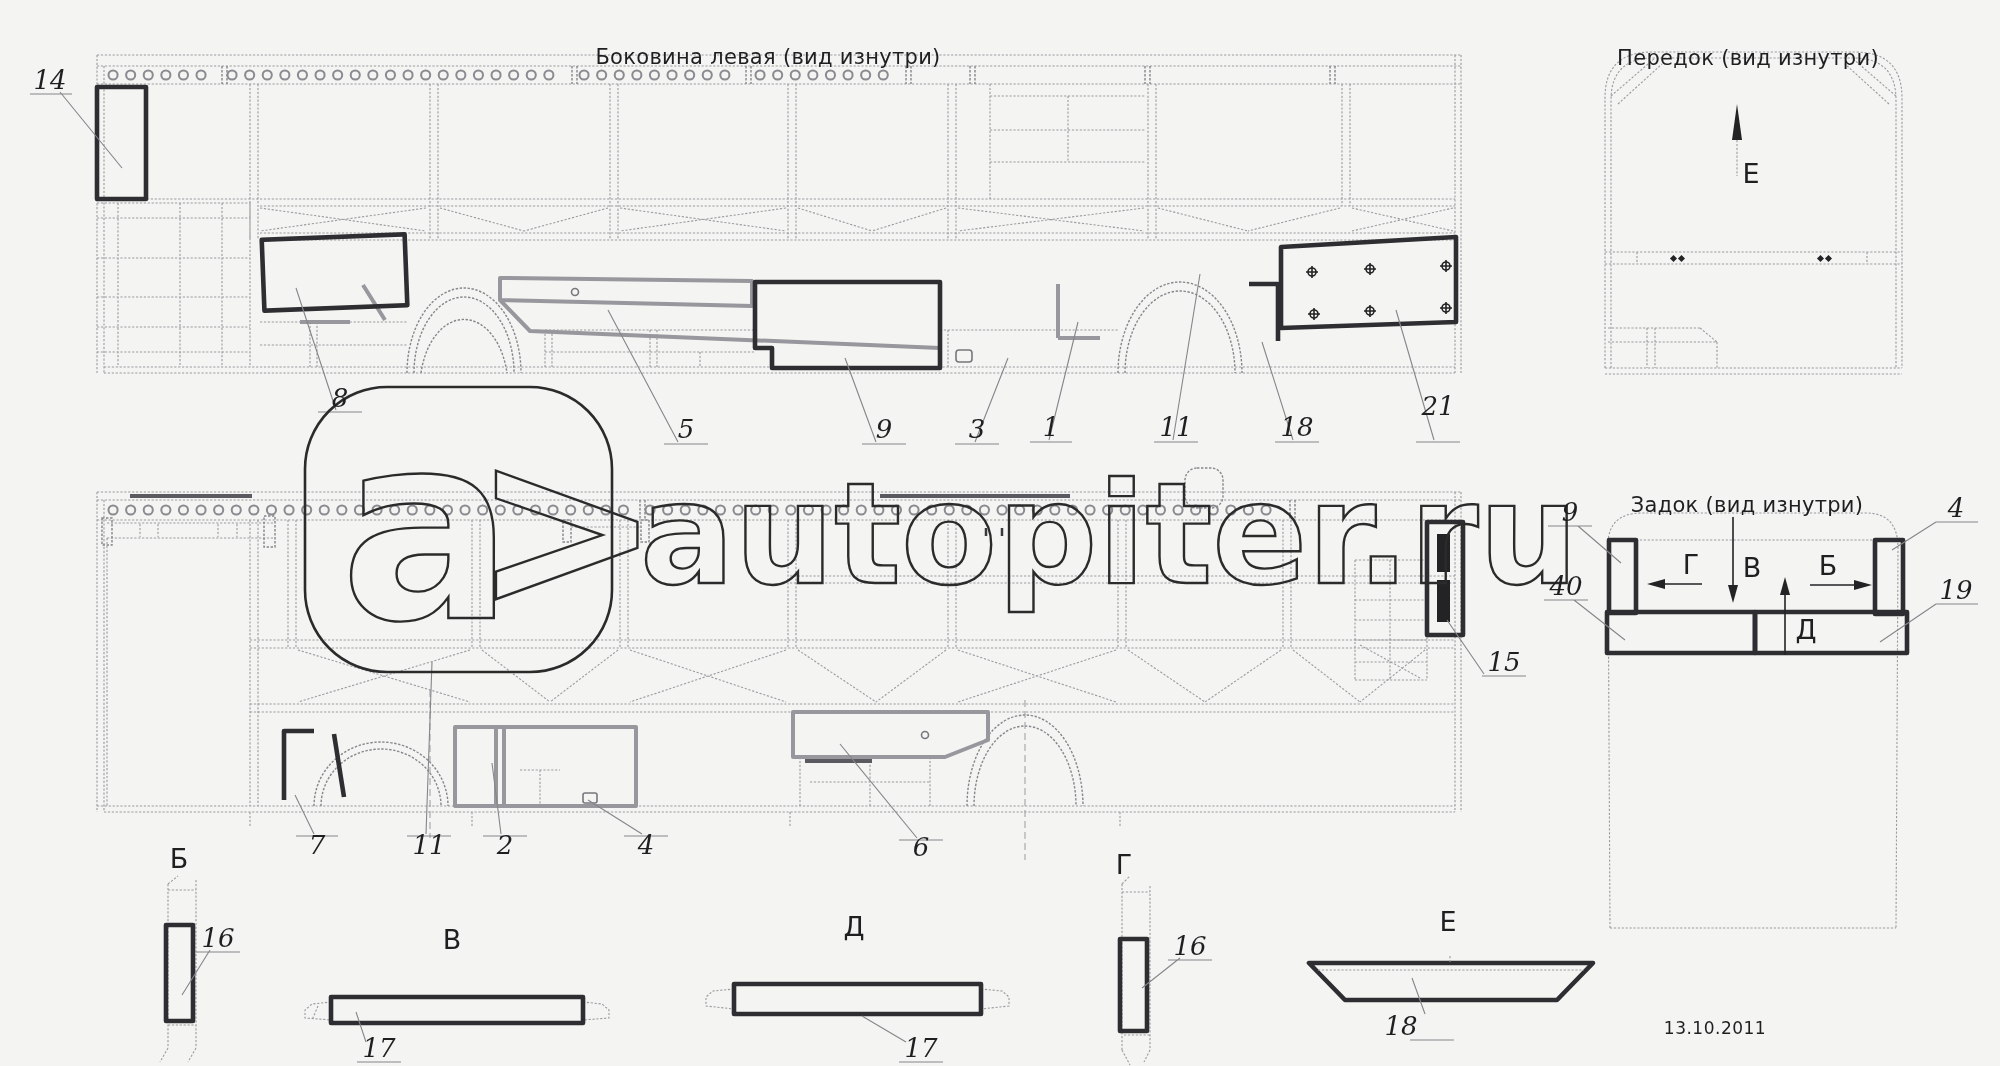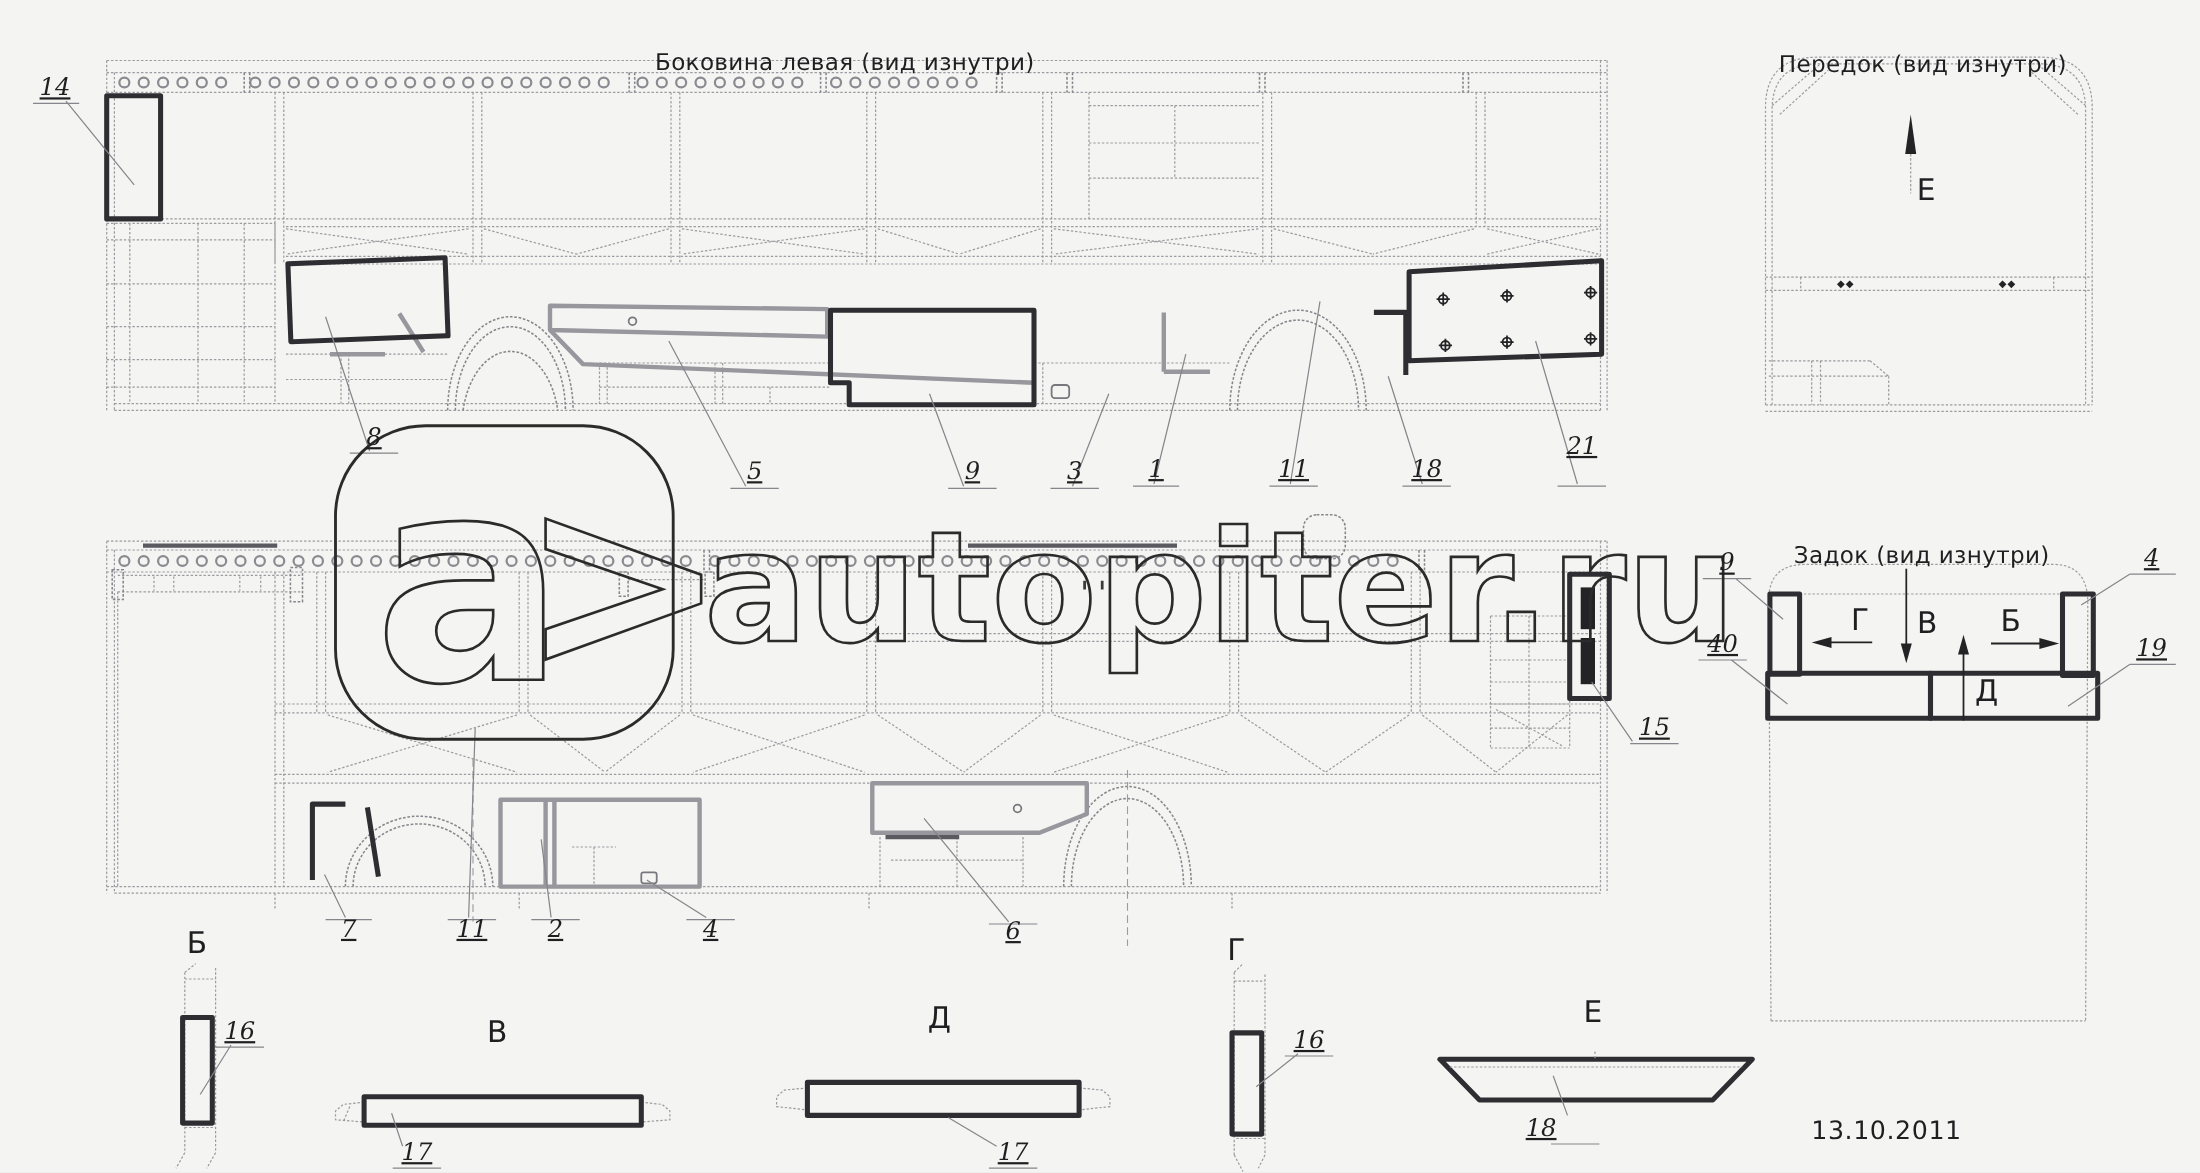--- a/index.html
+++ b/index.html
@@ -19,23 +19,23 @@
   .bgd{stroke:#5a5a60;stroke-width:4;fill:none;}
   .ldr{stroke:#85858b;stroke-width:1.1;fill:none;}
   .wm{stroke:#2b2b2b;stroke-width:2.6;fill:none;}
   .wmt{fill:none;stroke:#2b2b2b;stroke-width:2.4;font-family:"DejaVu Sans","Liberation Sans",sans-serif;font-weight:bold;}
   .thin{stroke:#77777d;stroke-width:1.6;fill:none;}
   .arr{fill:#232326;stroke:none;}
   .arl{stroke:#232326;stroke-width:1.6;fill:none;}
   
   .lbl{position:absolute;transform:translate(-50%,-50%);white-space:nowrap;}
   .stitle{font-size:21px;letter-spacing:.3px;margin-top:28px;}
-  .plbl{font-size:22px;font-style:italic;font-family:"DejaVu Serif","Liberation Serif",serif;text-decoration:underline;}
+  .plbl{font-size:26px;font-style:italic;font-family:"DejaVu Serif","Liberation Serif",serif;}
   .sletter{font-size:27px;}
-  .sdate{font-size:23px;letter-spacing:.5px;}
+  .sdate{font-size:17px;letter-spacing:.5px;}
 </style>
 </head>
 <body>
 
 <div id="stage">
 
 <svg width="2000" height="1066" viewBox="0 0 2000 1066">
 
   <g>
     <path class="ln" d="M97,55 H1461 M97,66 H1461 M97,84 H1461"></path>

